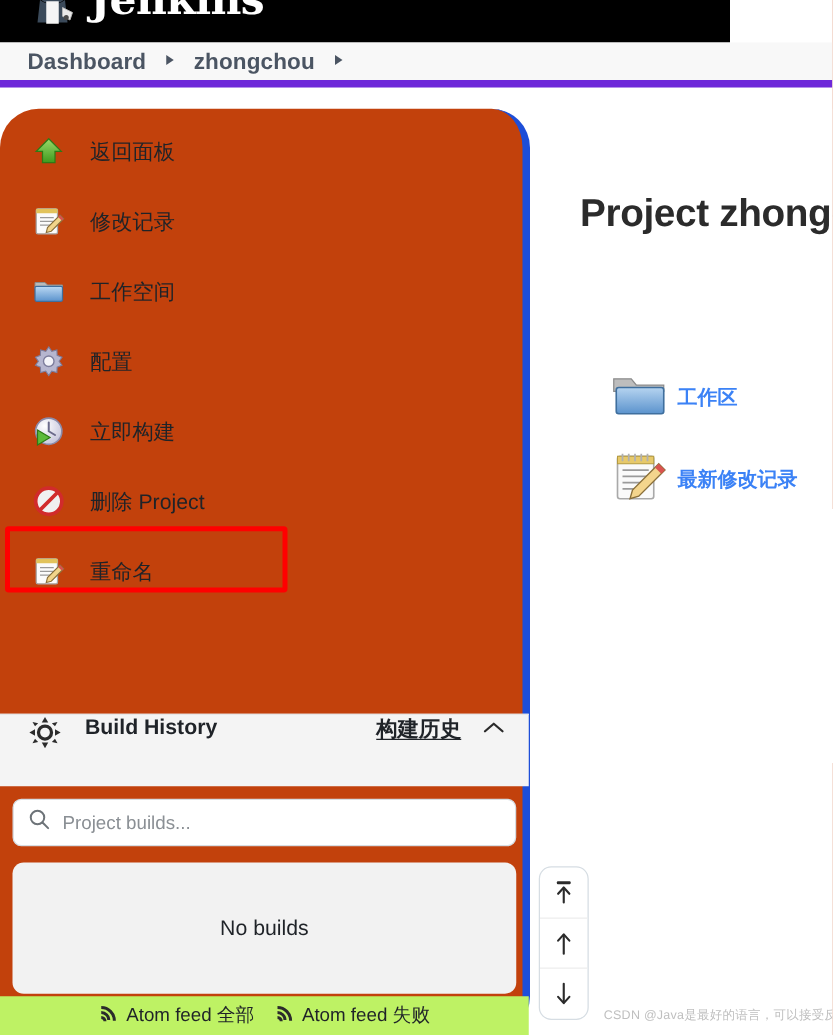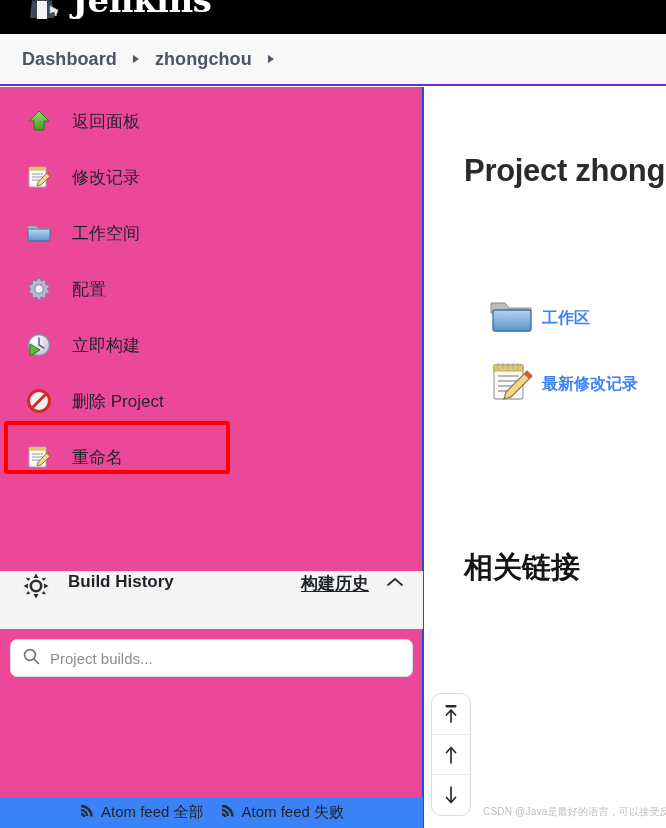--- a/index.html
+++ b/index.html
@@ -13,21 +13,21 @@
   #page {
     position: relative;
     width: 666px; height: 828px;
     overflow: hidden;
     background: #ffffff;
   }
 
   
   .topbar {
     position: absolute; left: 0; top: 0;
-    width: 666px; height: 34px;
+    width: 584px; height: 34px;
     background: #000000;
     overflow: hidden;
   }
   .jenkins-brand {
     position: absolute;
     left: 20px; top: -26px;
     display: flex; align-items: center; gap: 8px;
   }
   .jenkins-logo {
     position: relative;
@@ -38,23 +38,23 @@
     font-family: "DejaVu Serif", "Liberation Serif", serif;
     font-weight: 700;
     font-size: 34px;
     letter-spacing: -0.5px;
     line-height: 52px;
   }
 
   
   .breadcrumb-bar {
     position: absolute; left: 0; top: 34px;
-    width: 666px; height: 52px;
+    width: 666px; height: 36px;
     background: #f8f8f8;
-    border-bottom: 2px solid #6d28d9;
+    border-bottom: 6px solid #6d28d9;
     display: flex; align-items: center;
     padding-left: 22px;
   }
   .crumb {
     font-size: 18px;
     font-weight: 700;
     color: #4b5563;
     letter-spacing: 0.1px;
     cursor: pointer;
   }
@@ -70,22 +70,23 @@
     width: 0; height: 0;
     border-left: 6px solid #4b5563;
     border-top: 4.5px solid transparent;
     border-bottom: 4.5px solid transparent;
   }
 
   
   .sidebar {
     position: absolute; left: 0; top: 87px;
     width: 424px; height: 741px;
-    background: #ec4899;
-    border-right: 2px solid #1d4ed8;
+    background: #c2410c;
+    border-right: 6px solid #1d4ed8;
+    border-radius: 31px;
   }
   .task-list { padding-top: 6px; }
   .task {
     position: relative;
     display: flex; align-items: center;
     height: 56px;
     padding-left: 22px;
     cursor: pointer;
     background: transparent;
   }
@@ -175,21 +176,21 @@
     border-radius: 9px;
     display: flex; align-items: center; justify-content: center;
     font-size: 17px;
     color: #1f2328;
   }
 
   
   .atom-row {
     position: absolute; left: 0; top: 797px;
     width: 423px; height: 31px;
-    background: #3b82f6;
+    background: #bef264;
     display: flex; align-items: center; justify-content: center;
     gap: 16px;
     overflow: hidden;
   }
   .atom-item {
     display: flex; align-items: center; gap: 6px;
     font-size: 15px; color: #1f2328;
     cursor: pointer;
   }
 
@@ -436,20 +437,23 @@
       <span>
         <svg width="17" height="17" viewBox="0 0 17 17">
           <circle cx="7" cy="7" r="5.4" fill="none" stroke="#6d7378" stroke-width="1.6"></circle>
           <line x1="11" y1="11" x2="15.5" y2="15.5" stroke="#6d7378" stroke-width="1.6" stroke-linecap="round"></line>
         </svg>
       </span>
       <span class="filter-text">Project builds...</span>
     </div>
   </div>
 
+  <div class="no-builds">
+    <span>No builds</span>
+  </div>
 
   <div class="atom-row">
     <span class="atom-item">
       <span>
         <svg width="16" height="16" viewBox="0 0 16 16">
           <path d="M2 13 a3 3 0 0 1 3 3" fill="none" stroke="#2b2b2b" stroke-width="2.4" transform="translate(0,-2)"></path>
           <path d="M2 8 a6 6 0 0 1 6 6" fill="none" stroke="#2b2b2b" stroke-width="2.4" transform="translate(0,-1)"></path>
           <path d="M2 3.5 a10.5 10.5 0 0 1 10.5 10.5" fill="none" stroke="#2b2b2b" stroke-width="2.4" transform="translate(0,-0.5)"></path>
         </svg>
       </span>
@@ -505,21 +509,20 @@
             <line x1="9" y1="27" x2="24" y2="27"></line>
               <line x1="9" y1="32" x2="20" y2="32"></line>
           </g>
           <path d="M38 12 L43 17 L22 38 L15 40 L17 33 Z" fill="#f4d58d" stroke="#8a6f3a" stroke-width="1.1"></path>
           <path d="M38 12 L43 17 L40 20 L35 15 Z" fill="#d9534f"></path>
         </svg>
       </span>
       <span class="lrtext">最新修改记录</span>
     </div>
 
-    <h2 class="related-heading">相关链接</h2>
   </div>
 
   <div class="scroll-widget">
     <div class="scroll-btn">
       <svg width="20" height="22" viewBox="0 0 20 22">
         <rect x="4.5" y="2" width="11" height="2.4" rx="0.8" fill="#2b2b2b"></rect>
         <line x1="10" y1="19" x2="10" y2="7.5" stroke="#2b2b2b" stroke-width="1.7" stroke-linecap="round"></line>
         <path d="M5.5 12 L10 7 L14.5 12" fill="none" stroke="#2b2b2b" stroke-width="1.7" stroke-linecap="round" stroke-linejoin="round"></path>
       </svg>
     </div>

